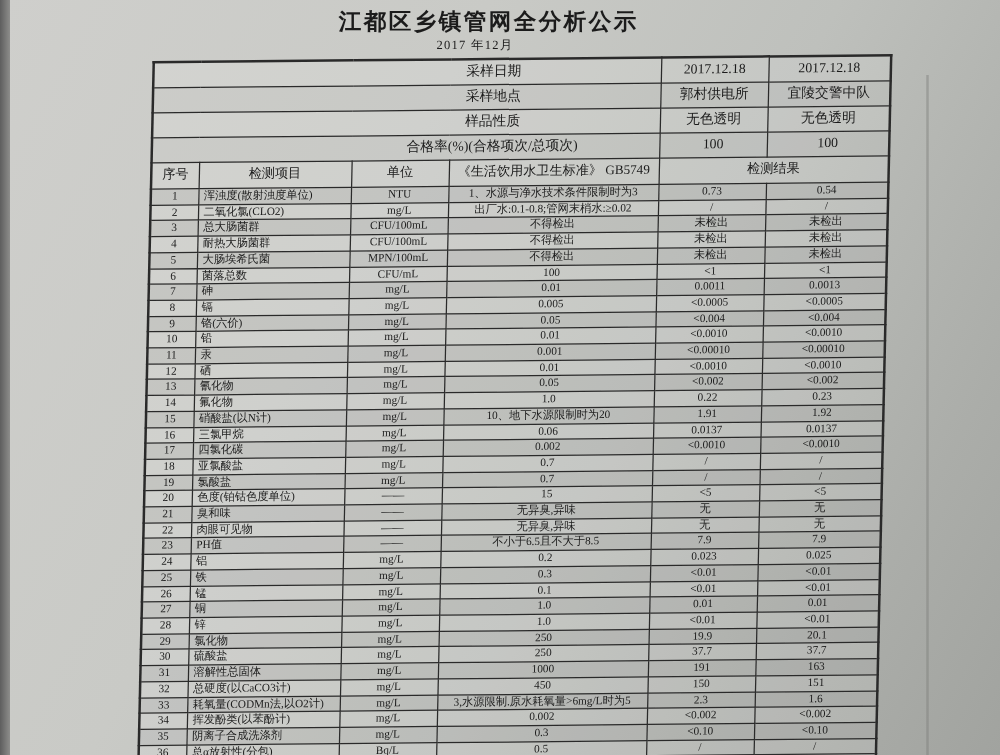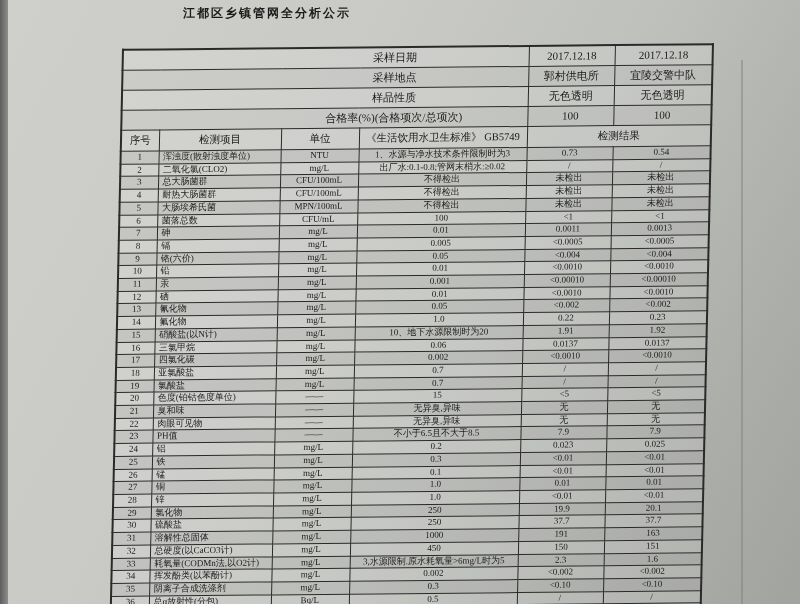--- a/index.html
+++ b/index.html
@@ -13,22 +13,22 @@
   }
   .edge-strip{
     position:absolute;left:0;top:0;width:8px;height:604px;
     background:linear-gradient(90deg,#5e5e5e,#8d8d8b);
   }
   .paper-edge{
     position:absolute;left:741px;top:60px;width:2px;height:544px;
     background:rgba(125,127,123,0.45);
   }
   .title{
-    position:absolute;top:5px;left:183px;width:440px;
-    font-size:12px;font-weight:bold;
+    position:absolute;top:5px;left:171px;width:440px;
+    text-align:center;font-size:18px;font-weight:bold;
     letter-spacing:2px;white-space:nowrap;
   }
   .subtitle{
     position:absolute;top:29px;left:160px;width:440px;
     text-align:center;font-size:10px;letter-spacing:1px;white-space:nowrap;
   }
   table.tbl{
     position:absolute;left:122px;top:46px;width:590px;
     border-collapse:collapse;table-layout:fixed;
     transform:rotate(-0.55deg) skewX(-1.8deg);
@@ -51,20 +51,21 @@
   tbody.meta tr:nth-child(even) td{background:rgba(70,70,70,0.05);}
 </style>
 </head>
 <body>
 
 <div class="scene">
   <div class="edge-strip"></div>
   <div class="paper-edge"></div>
 
   <div class="title">江都区乡镇管网全分析公示</div>
+  <div class="subtitle">2017 年12月</div>
 
   <table class="tbl">
     <colgroup>
       <col style="width:38px">
         <col style="width:122px">
         <col style="width:78px">
       <col style="width:168px">
         <col style="width:86px">
         <col style="width:98px">
     </colgroup>

